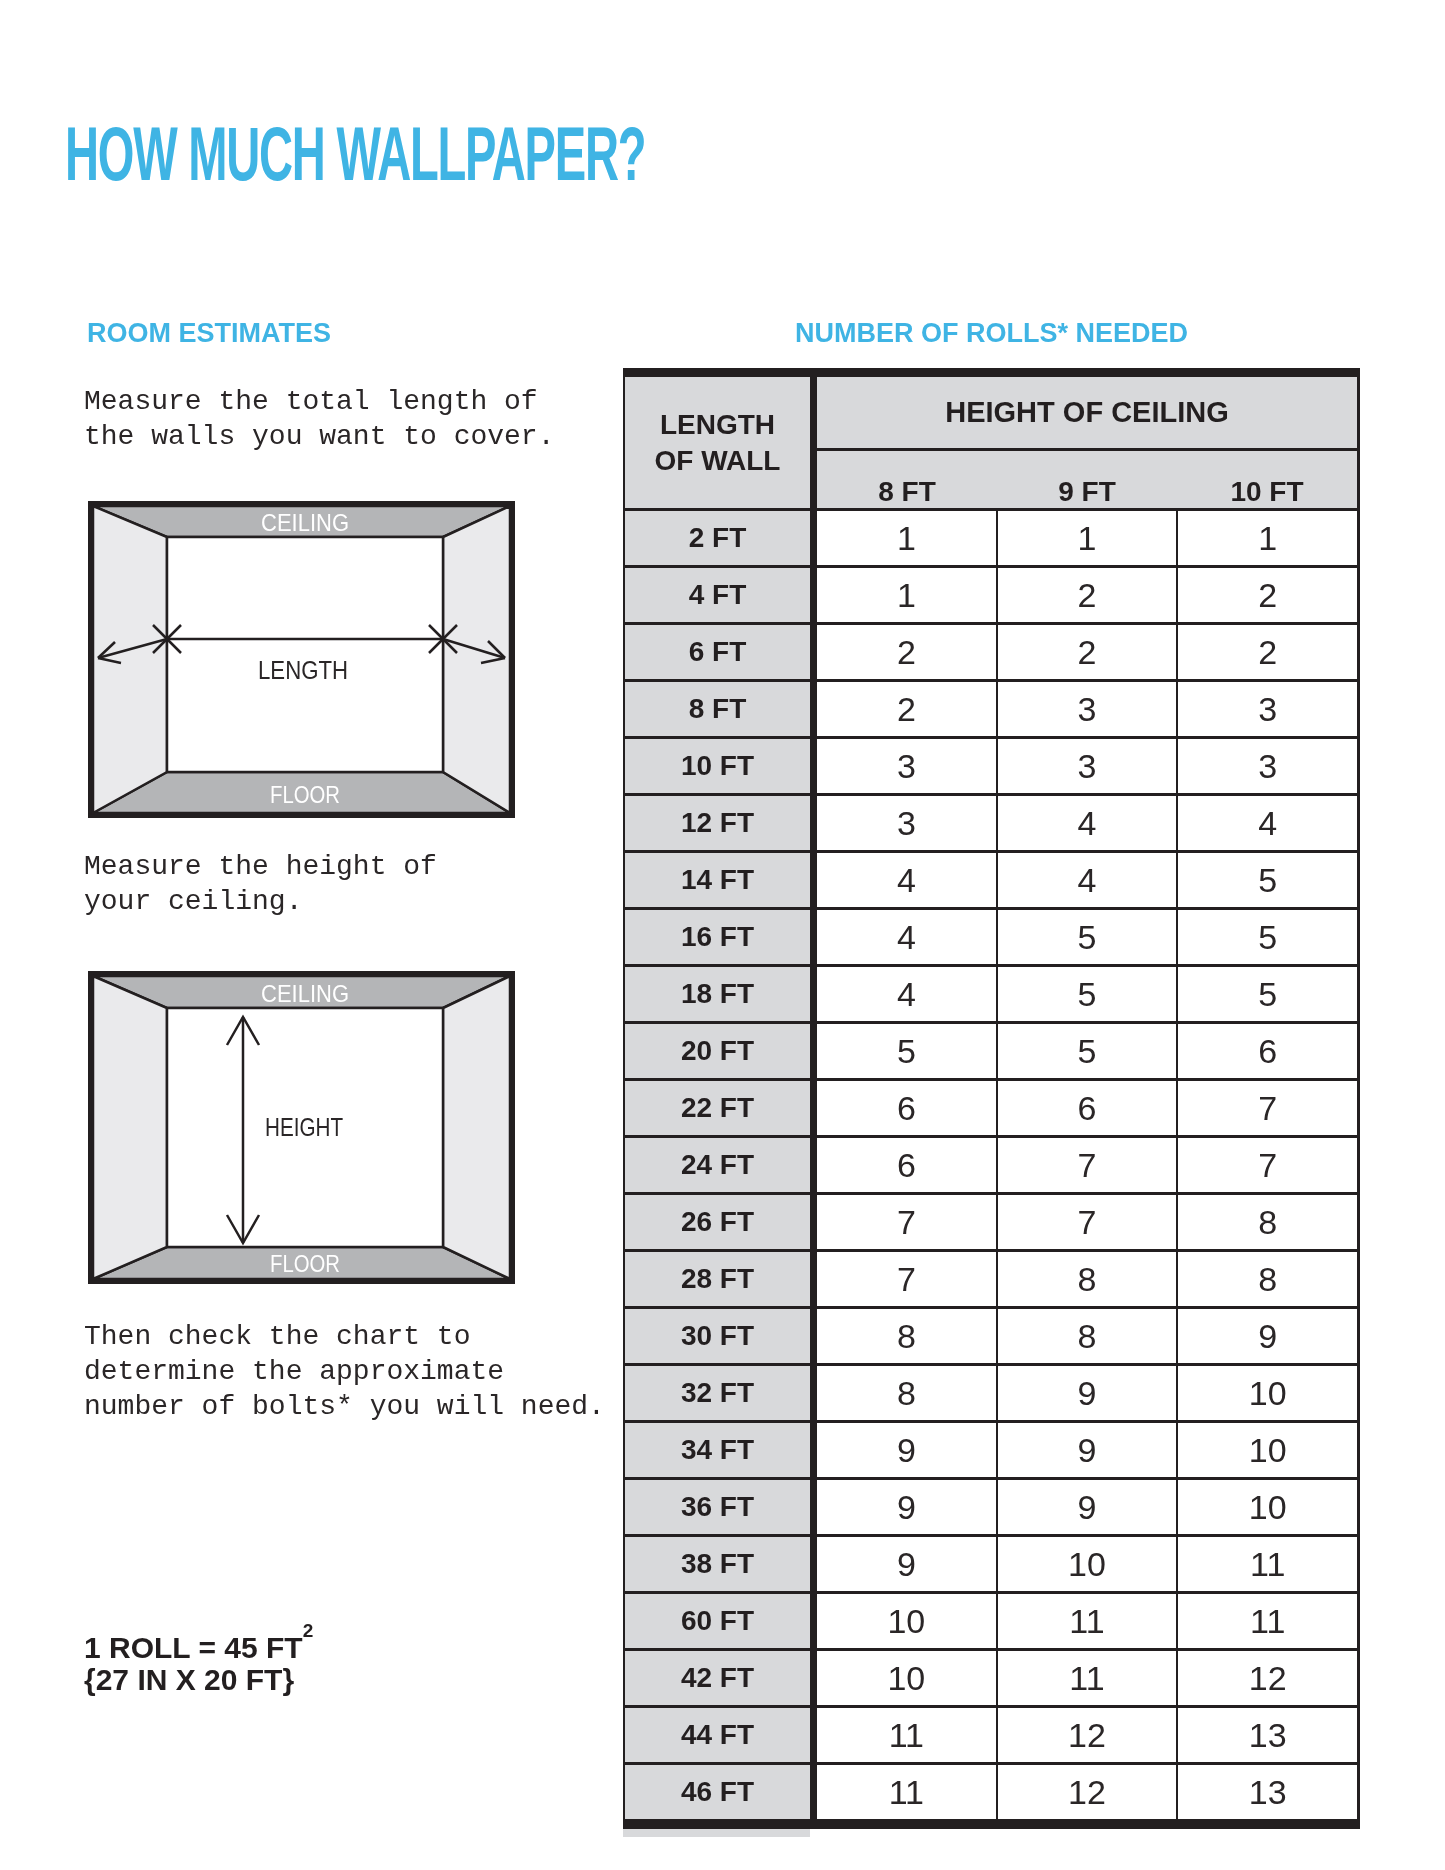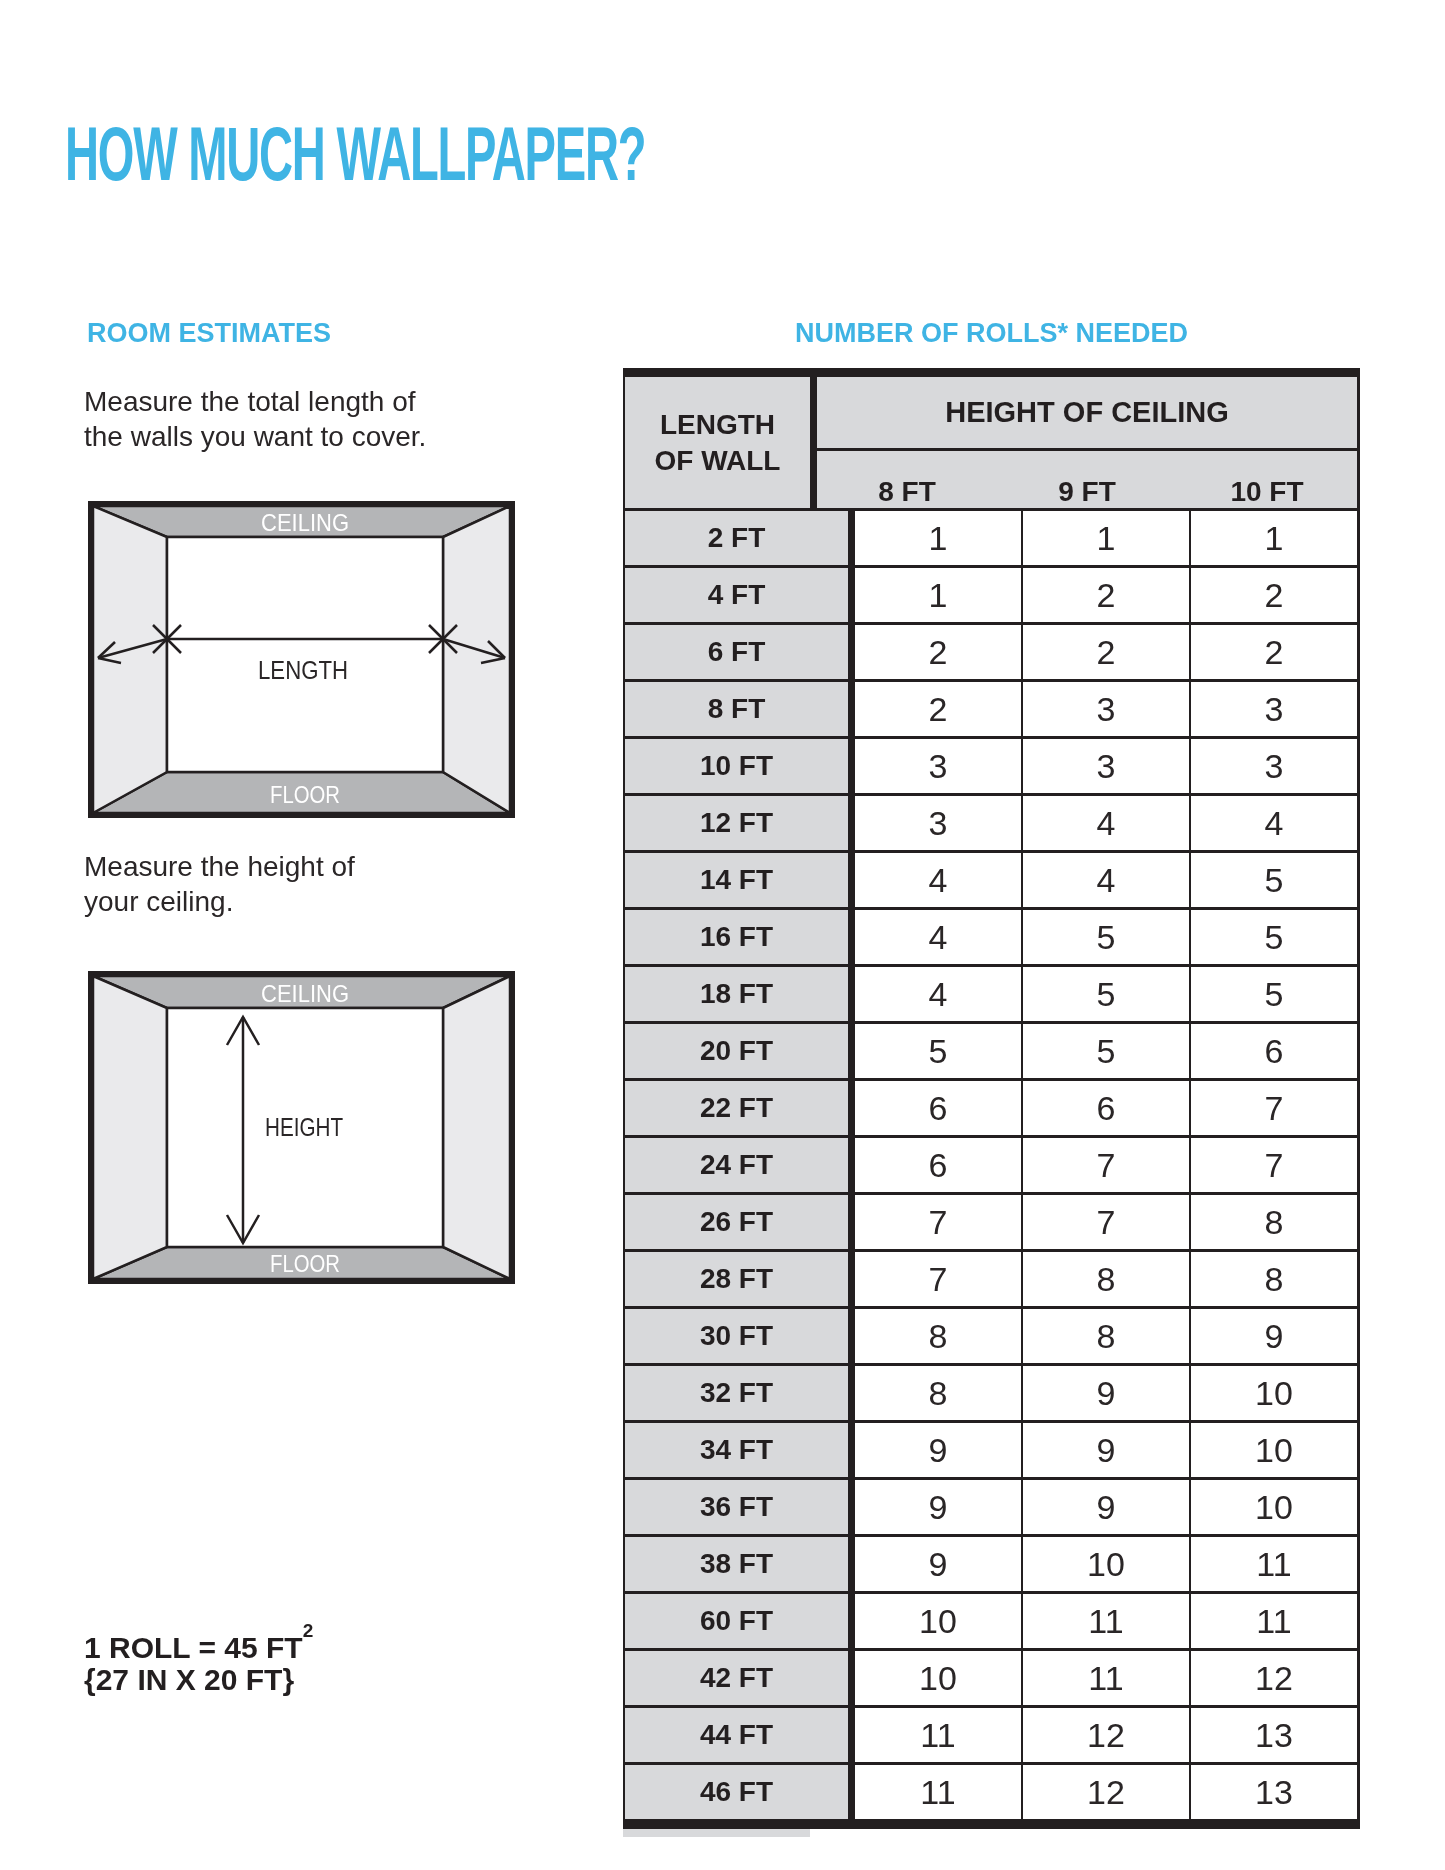--- a/index.html
+++ b/index.html
@@ -6,21 +6,21 @@
     --accent:#3fb4e4; --ink:#231f20; --tgray:#d8d9db; --room:#b4b5b7; --wall:#eaeaec;
   }
   html,body{margin:0;padding:0;background:#fff;}
   .page{position:relative;width:1445px;height:1870px;background:#fff;overflow:hidden;
         font-family:"Liberation Sans","DejaVu Sans",sans-serif;color:var(--ink);margin-top:46px;}
   .title{position:absolute;left:65px;top:64px;font-size:76px;font-weight:bold;color:var(--accent);
          letter-spacing:-2px;white-space:nowrap;transform:scaleX(0.62);transform-origin:left top;}
   .sec-head{position:absolute;font-size:27px;font-weight:bold;color:var(--accent);white-space:nowrap;}
   .sec-head.room{left:87px;top:272px;}
   .sec-head.rolls{left:623px;top:272px;width:737px;text-align:center;}
-  .para{position:absolute;left:84px;font-size:28px;line-height:35px;white-space:pre-line;color:#2a2627;}
+  .para{position:absolute;left:84px;font-size:28px;line-height:35px;white-space:pre-line;color:#2a2627;font-family:Liberation Mono, monospace;}
   .para.p1{top:338px;}
   .para.p2{top:803px;}
   .para.p3{top:1273px;}
   .note{position:absolute;left:84px;top:1478px;font-size:29px;font-weight:bold;line-height:36px;
         white-space:pre-line;padding-left:19px;text-indent:-19px;}
   .rolleq{position:absolute;left:84px;top:1584px;font-size:30px;font-weight:bold;white-space:nowrap;}
   .rolleq sup{font-size:19px;position:relative;top:-10px;}
   .dims{position:absolute;left:84px;top:1617px;font-size:30px;font-weight:bold;white-space:nowrap;text-align:right;}
   .diag{position:absolute;left:88px;}
   .diag.d1{top:455px;width:427px;height:317px;}
@@ -33,21 +33,21 @@
   .tmain{border-left:2px solid var(--ink);border-right:3px solid var(--ink);}
   .thead{display:flex;height:131px;border-bottom:3px solid var(--ink);}
   .tlabelhead{width:185px;background:var(--tgray);display:flex;align-items:center;justify-content:center;
               text-align:center;font-weight:bold;font-size:28px;line-height:36px;white-space:pre-line;}
   .theadright{flex:1;border-left:7px solid var(--ink);background:var(--tgray);display:flex;flex-direction:column;gap:24px;}
   .hoc{height:71px;border-bottom:3px solid var(--ink);display:flex;align-items:center;justify-content:center;
        font-weight:bold;font-size:29px;}
   .subs{flex:1;display:flex;}
   .sub{flex:1;display:flex;align-items:center;justify-content:center;font-weight:bold;font-size:28px;}
   .trow{display:flex;height:54px;border-bottom:3px solid var(--ink);}
-  .tlabel{width:223px;background:var(--tgray);display:flex;align-items:center;justify-content:center;
+  .tlabel{width:185px;background:var(--tgray);display:flex;align-items:center;justify-content:center;
           font-weight:bold;font-size:28px;}
   .rowdata{flex:1;border-left:7px solid var(--ink);display:flex;background:#fff;}
   .tdata{flex:1;display:flex;align-items:center;justify-content:center;font-size:34px;
          border-left:2px solid var(--ink);color:#2a2627;}
   .tdata:first-child{border-left:none;}
   .bottombar{height:7px;background:var(--ink);}
   .tail{width:187px;height:8px;background:var(--tgray);}
 </style>
 </head>
 <body>
@@ -100,20 +100,23 @@
     <g stroke="var(--ink)" stroke-width="2.5" fill="none">
       <line x1="155" y1="46" x2="155" y2="272"></line>
       <polyline points="139,74 155,46 171,74"></polyline>
       <polyline points="139,244 155,272 171,244"></polyline>
     </g>
     <text x="217" y="31" text-anchor="middle" font-size="24" fill="#ffffff" textLength="88" lengthAdjust="spacingAndGlyphs">CEILING</text>
     <text x="217" y="301" text-anchor="middle" font-size="24" fill="#ffffff" textLength="70" lengthAdjust="spacingAndGlyphs">FLOOR</text>
     <text x="216" y="165" text-anchor="middle" font-size="25" fill="#2a2627" textLength="78" lengthAdjust="spacingAndGlyphs">HEIGHT</text>
   </svg>
 
+  <div class="para p3">Then check the chart to
+determine the approximate
+number of bolts* you will need.</div>
 
 
   <div class="rolleq"><span>1 ROLL = 45 FT</span><sup>2</sup></div>
   <div class="dims">{27 IN X 20 FT}</div>
 
   <div class="rolls-table">
     <div class="topbar"></div>
     <div class="tmain">
       <div class="thead">
         <div class="tlabelhead">LENGTH

